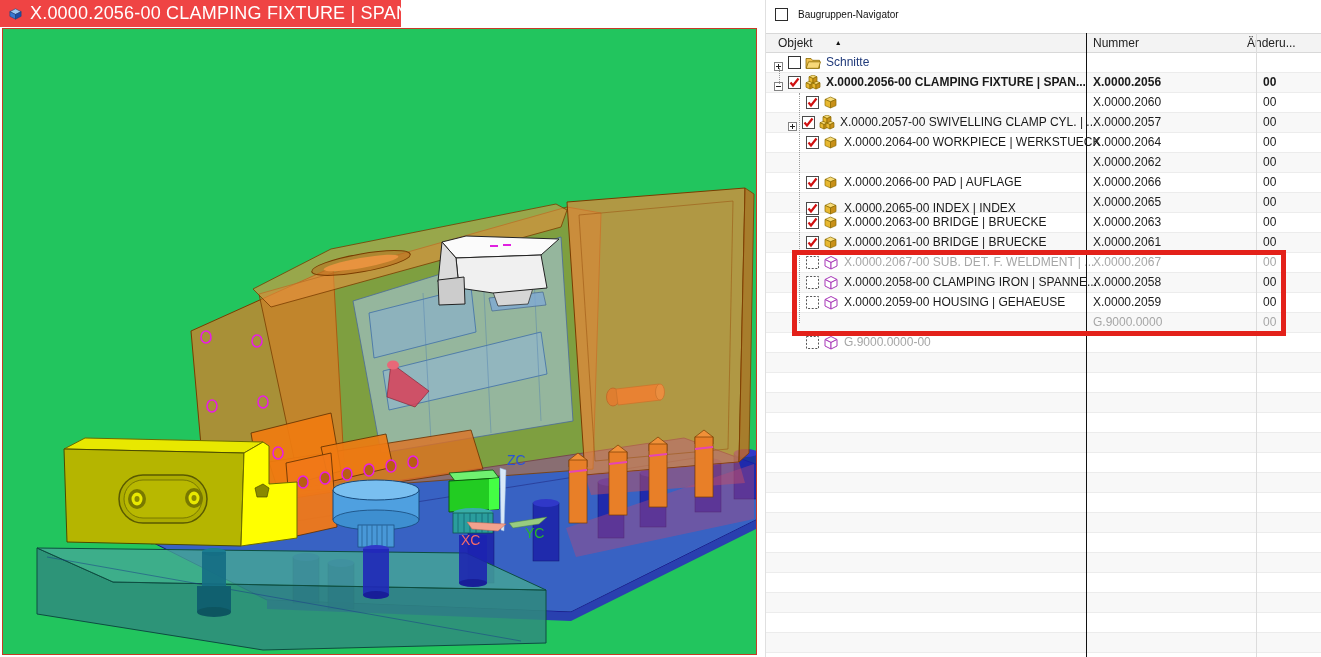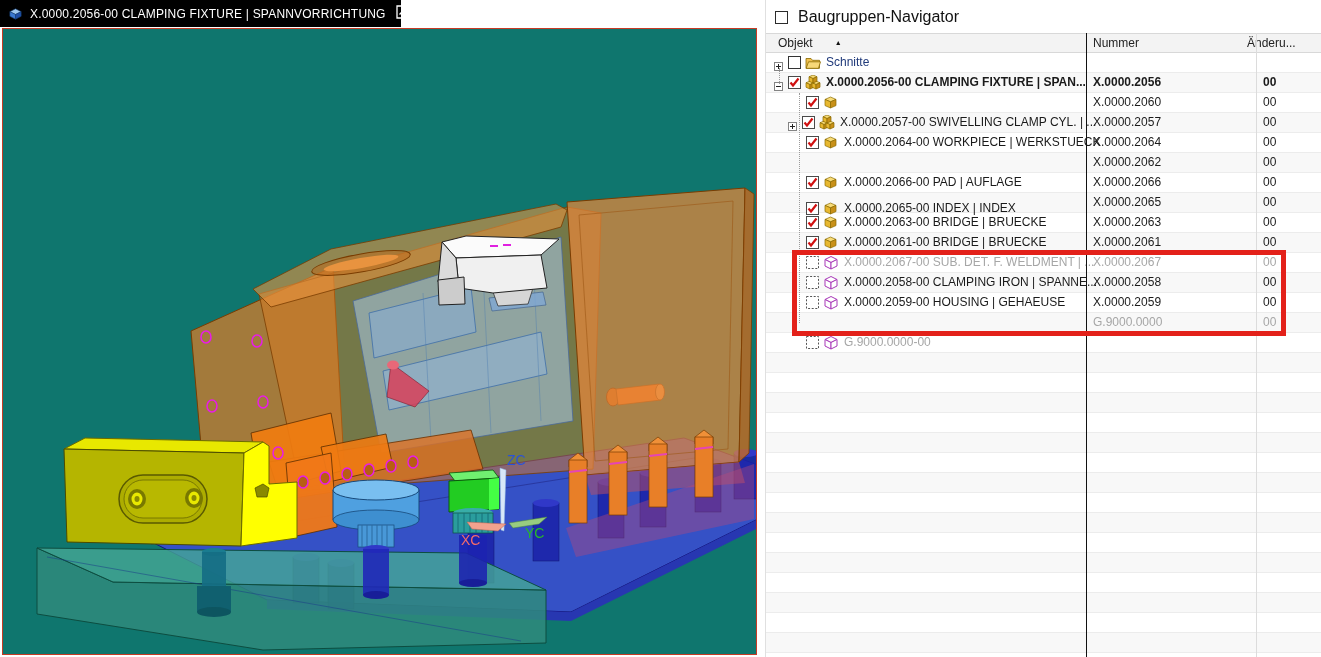--- a/index.html
+++ b/index.html
@@ -4,38 +4,38 @@
 <style>
   html,body{margin:0;padding:0;}
   body{
     width:1321px;height:657px;position:relative;overflow:hidden;
     background:#ffffff;font-family:"Liberation Sans",sans-serif;
     -webkit-font-smoothing:antialiased;
   }
   
   .tab{
     position:absolute;left:0;top:0;width:401px;height:27px;
-    background:#000000;color:#fff;display:flex;align-items:center;
-    font-size:12px;letter-spacing:.2px;box-sizing:border-box;padding:0 8px;
+    background:#ef4444;color:#fff;display:flex;align-items:center;
+    font-size:18px;letter-spacing:.2px;box-sizing:border-box;padding:0 8px;
   }
   .tab .ticon{flex:0 0 auto;display:flex;align-items:center;margin-right:7px;}
   .tab .title{white-space:nowrap;}
   .tab .right-icons{display:flex;align-items:center;gap:7px;margin-left:9px;}
   
   .viewport{
     position:absolute;left:2px;top:28px;width:755px;height:627px;
-    border:1px solid #C63B25;background:#0f766e;box-sizing:border-box;
+    border:1px solid #C63B25;background:#22c55e;box-sizing:border-box;
   }
   .viewport svg{display:block;width:100%;height:100%;}
   
   .navigator{
     position:absolute;left:765px;top:0;width:556px;height:657px;
     font-size:12px;color:#1a1a1a;background:#fff;border-left:1px solid #e0e0e0;box-sizing:border-box;
   }
-  .nav-title{position:absolute;left:9px;top:8px;display:flex;align-items:center;gap:10px;font-size:16px;color:#111;}
+  .nav-title{position:absolute;left:9px;top:8px;display:flex;align-items:center;gap:10px;font-size:10px;color:#111;}
   .nav-title .sq{width:11px;height:11px;border:1.6px solid #2b2b2b;background:#fff;}
   .nav-header{
     position:absolute;left:0;top:33px;width:100%;height:20px;
     background:#F3F3F3;border-top:1px solid #D8D8D8;border-bottom:1px solid #D8D8D8;
     box-sizing:border-box;color:#222;
   }
   .nav-header .hcell{position:absolute;top:0;height:18px;line-height:18px;white-space:nowrap;overflow:hidden;}
   .h-objekt{left:12px;width:300px;}
   .h-nummer{left:327px;width:155px;}
   .h-aender{left:481px;width:58px;}

